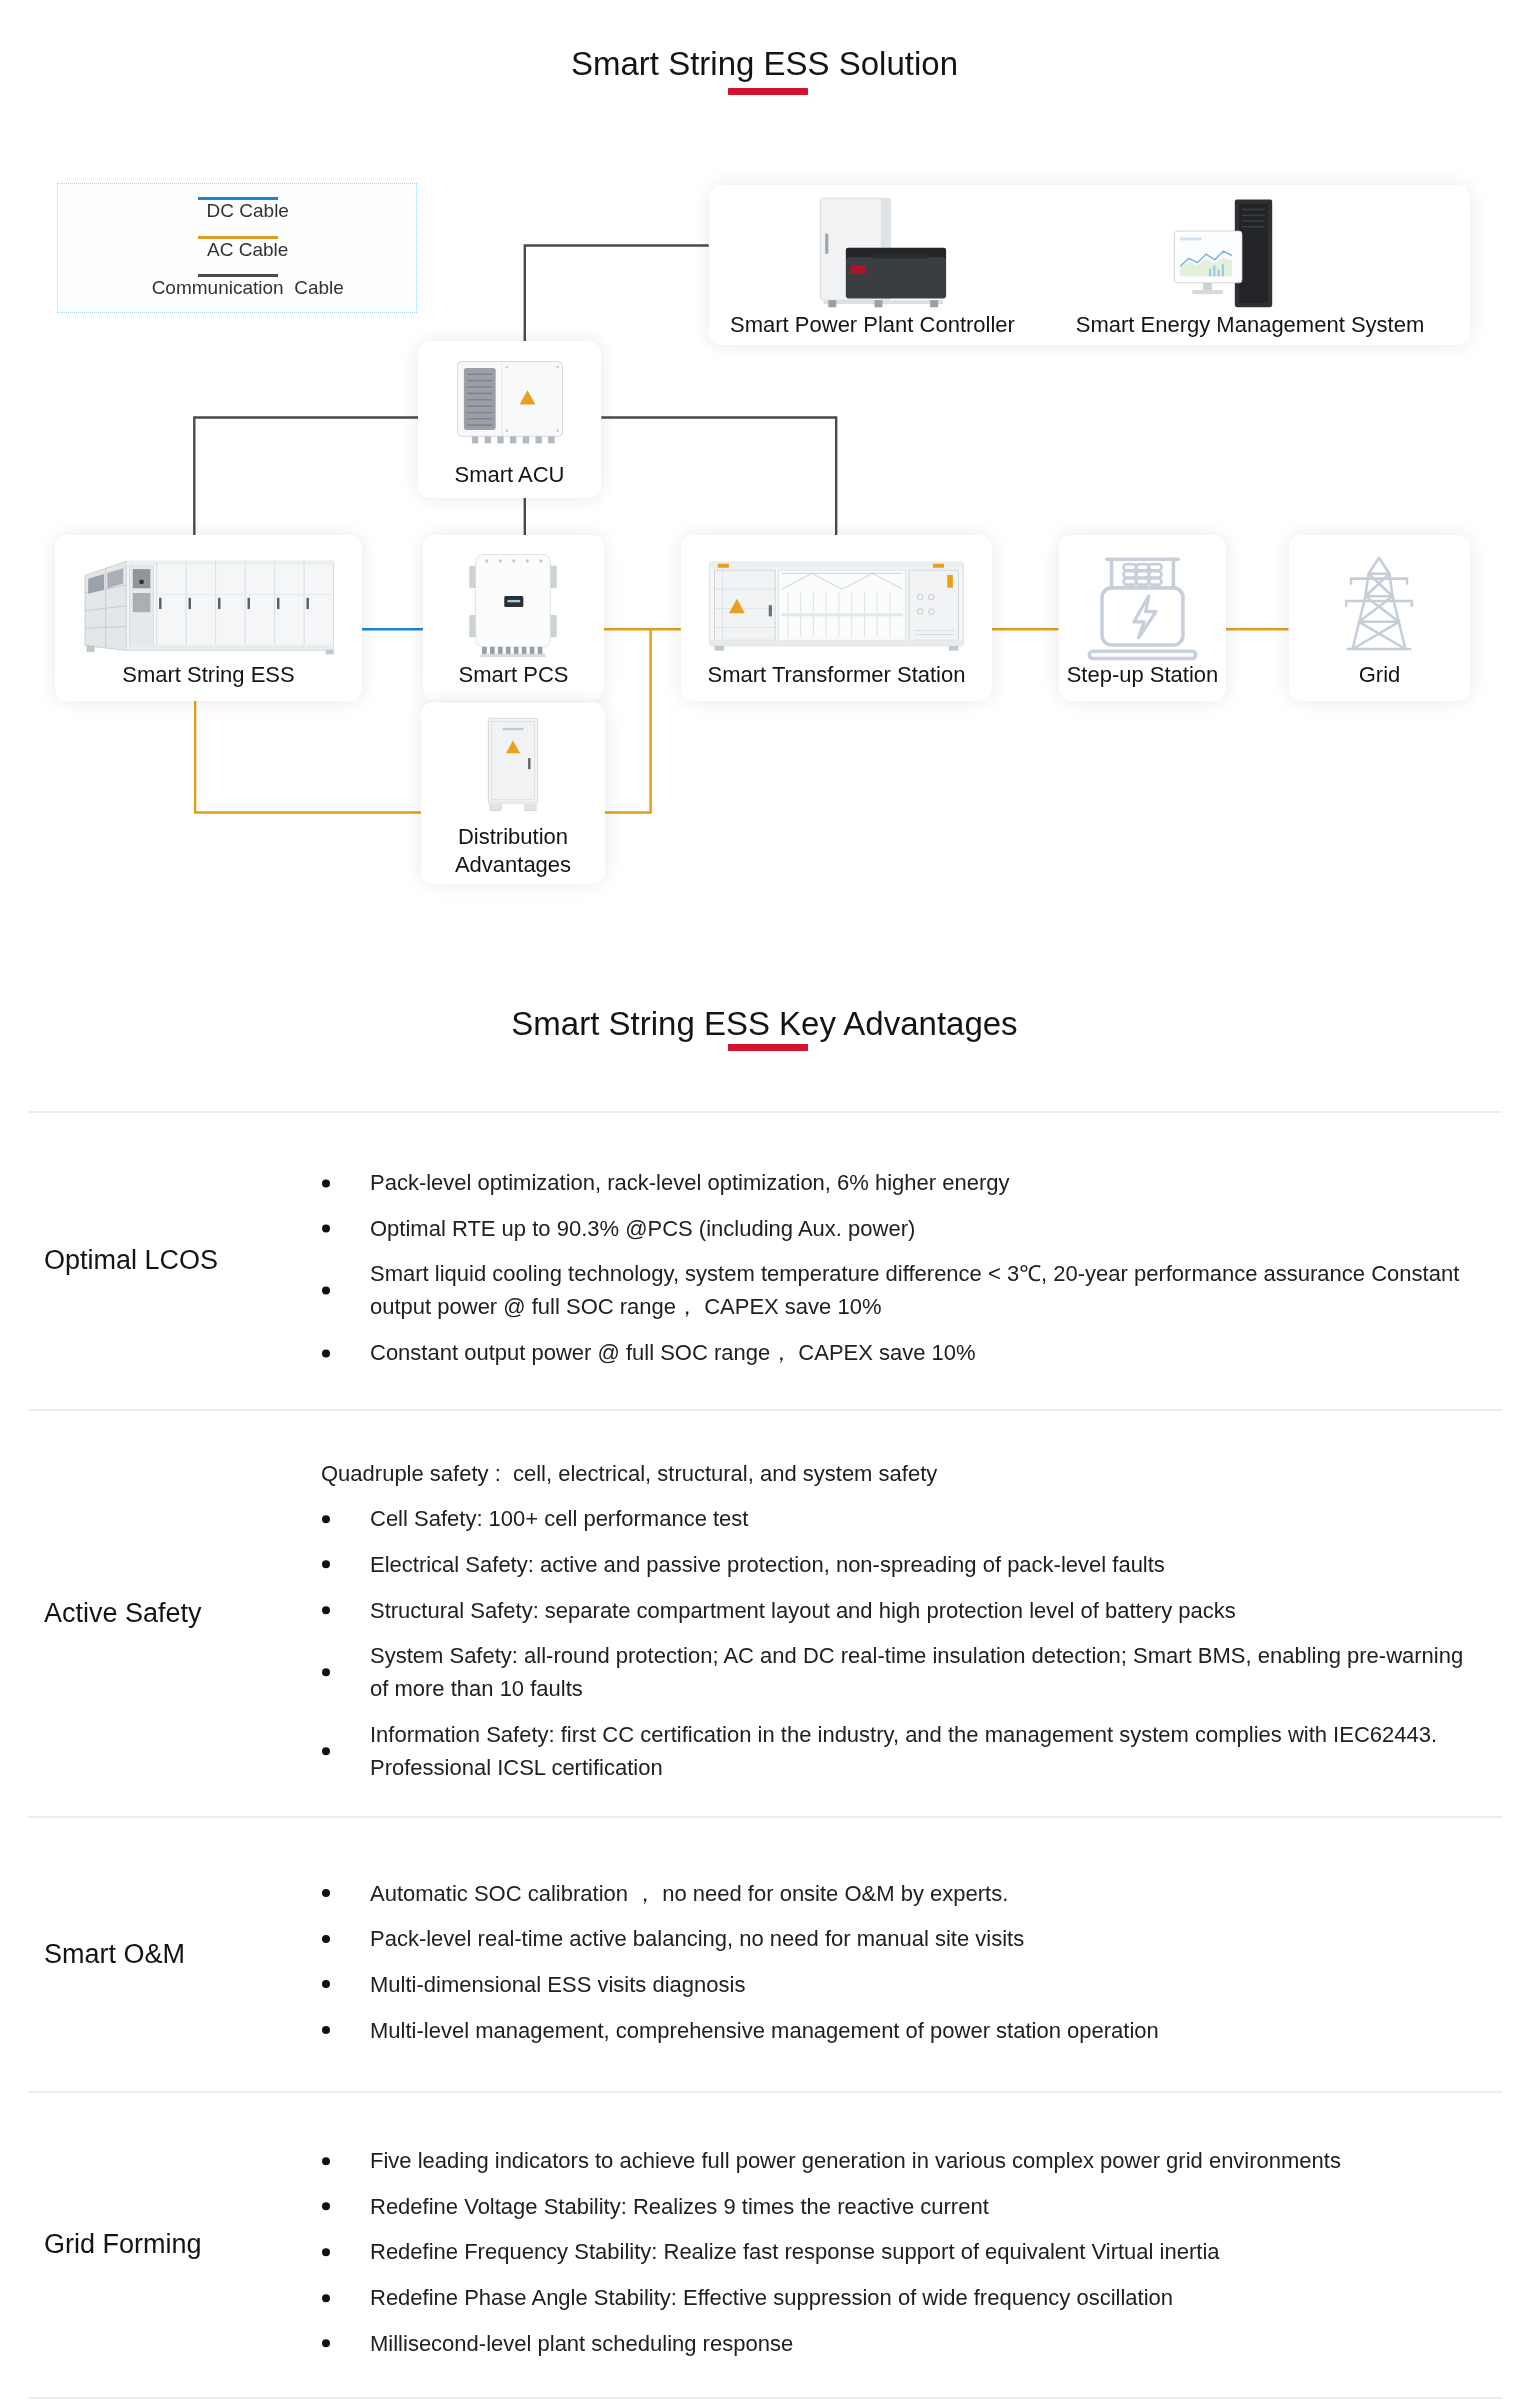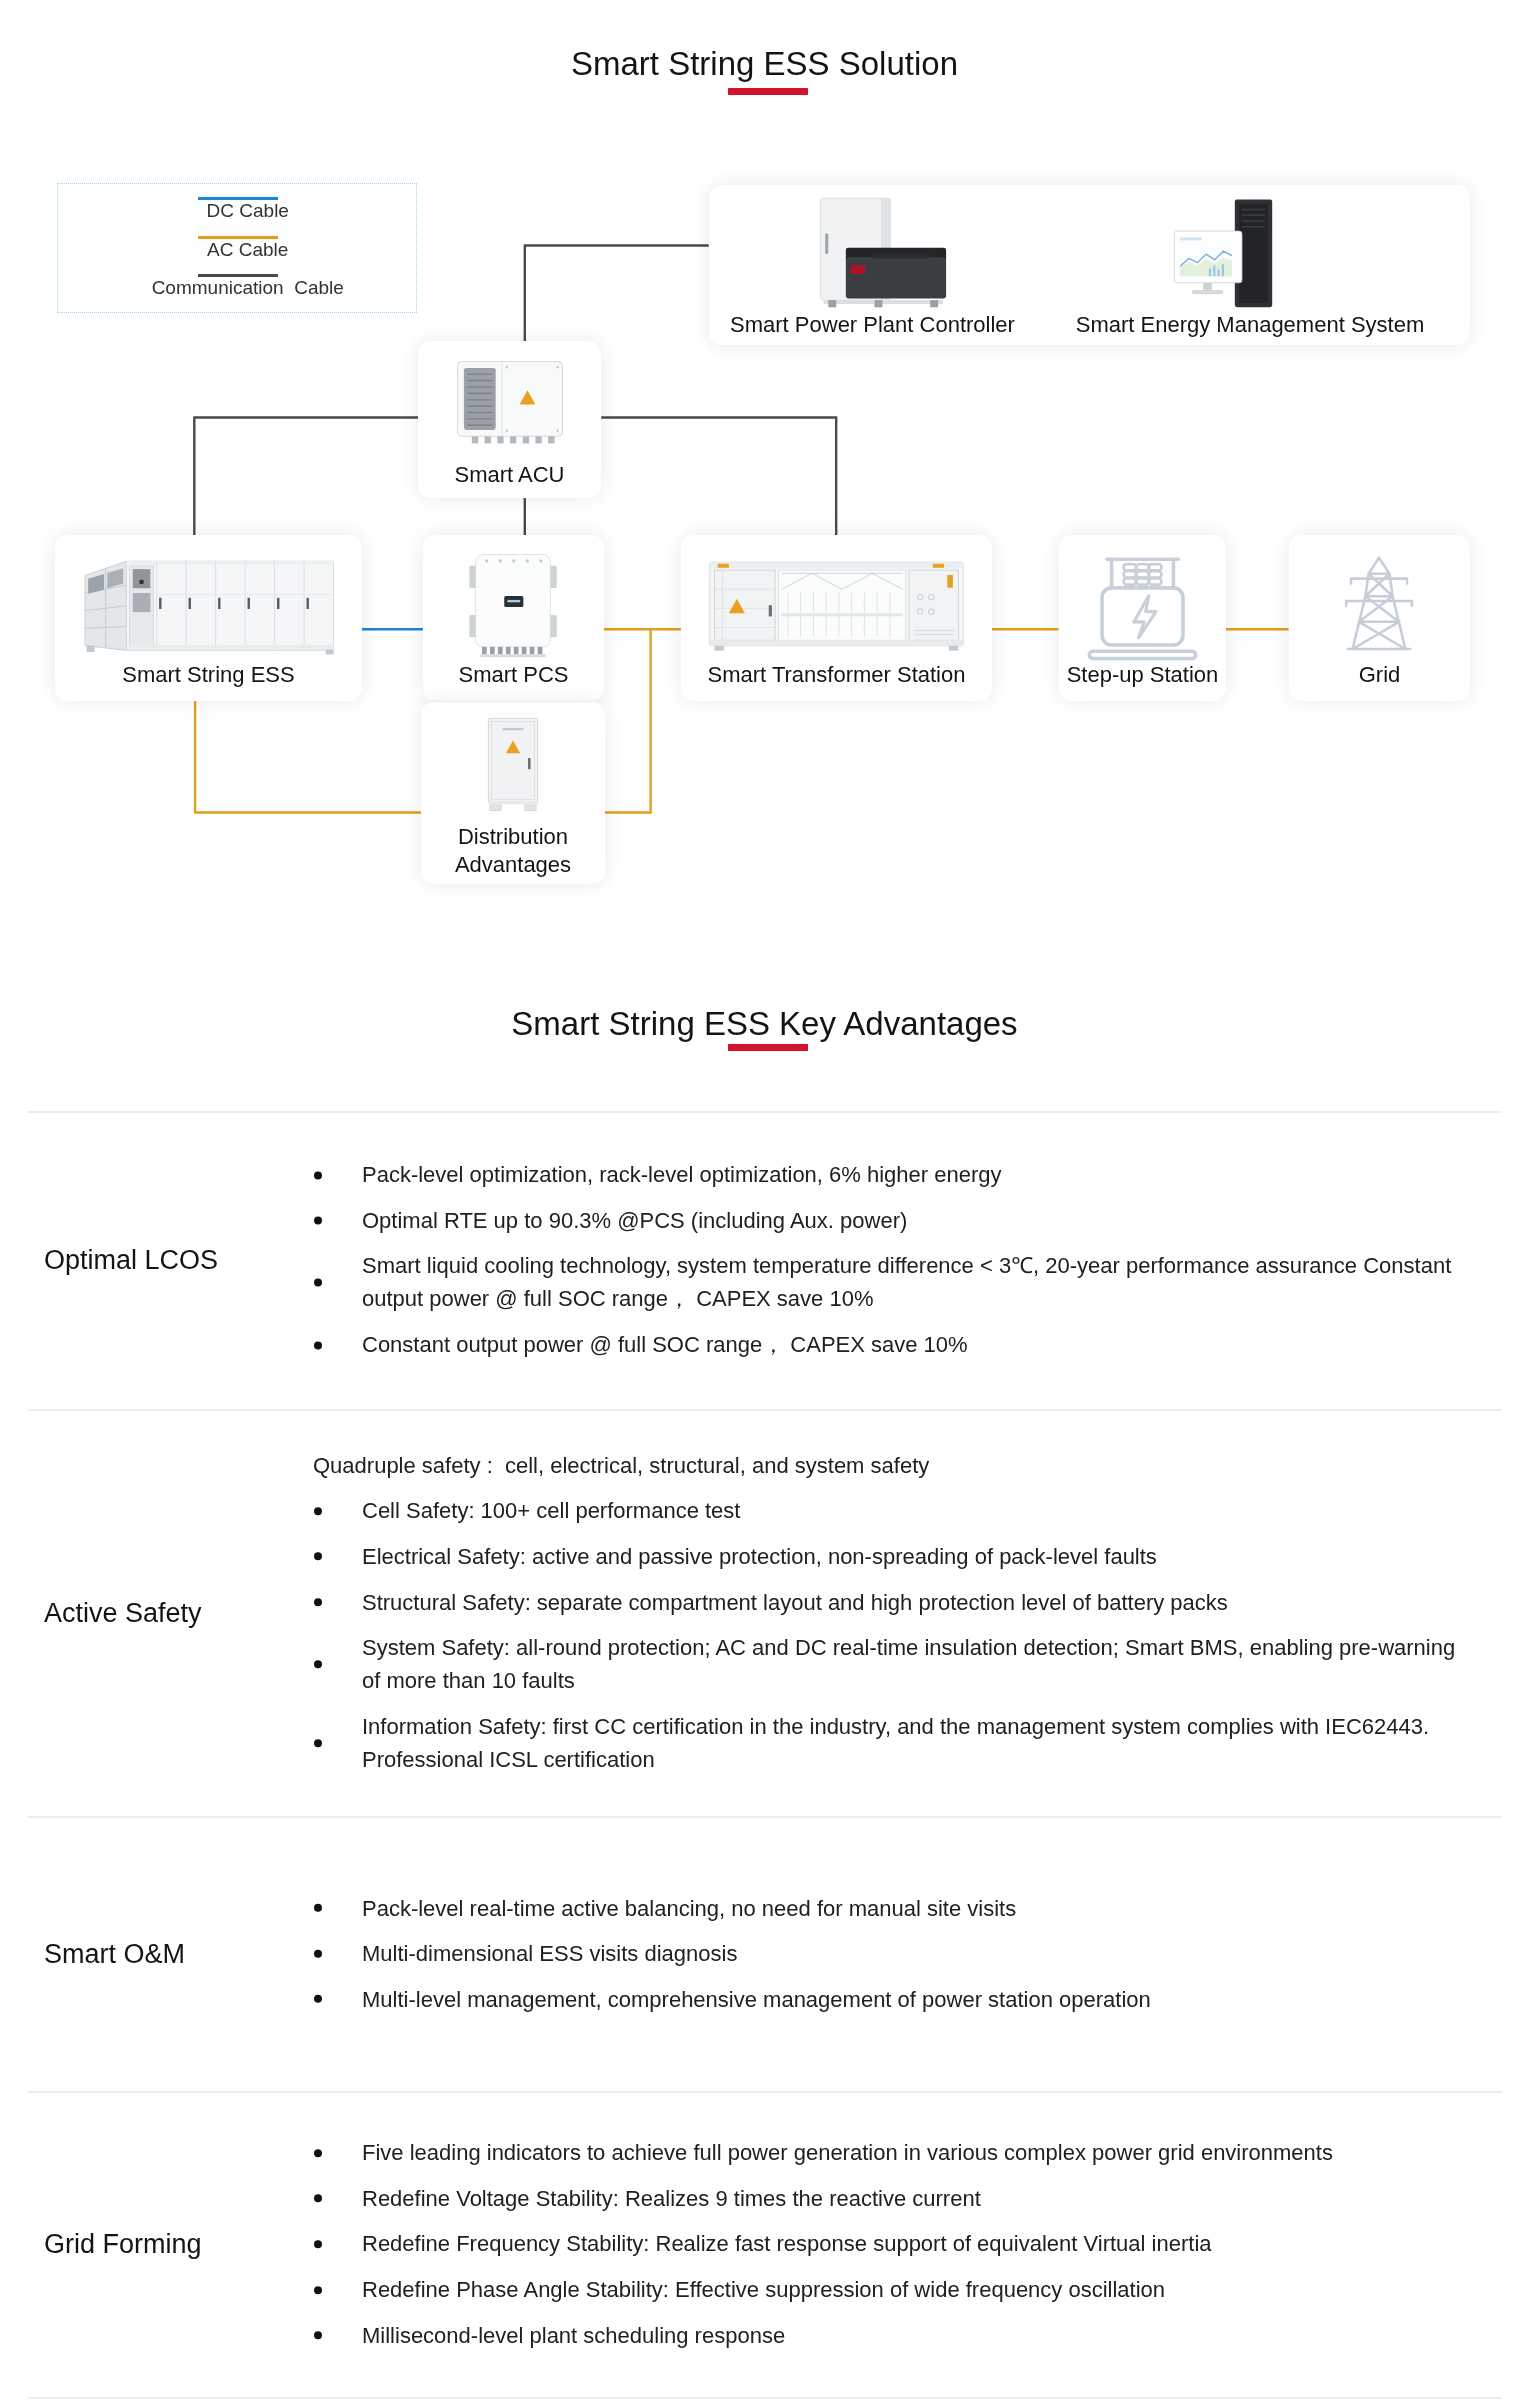--- a/index.html
+++ b/index.html
@@ -38,21 +38,21 @@
 
   
   .divider { position:absolute; left:28px; width:1474px; height:2.4px; background:#ededed; }
   .adv-section { position:absolute; left:0; width:1529px; }
   .adv-label {
     position:absolute; left:44px; top:50%; transform:translateY(-50%);
     font-size:27px; color:#141414; white-space:nowrap;
   }
   .bullet-list {
     position:absolute; left:313px; right:32px; top:50%; transform:translateY(-50%);
-    display:flex; flex-direction:column; gap:12.7px; margin:0; padding:0;
+    display:flex; flex-direction:column; gap:12.7px; margin:8px; padding:0;
   }
   .bullet-item { position:relative; padding-left:49px; font-size:22px; line-height:33px; color:#202020; }
   .bullet-item .dot {
     position:absolute; left:0.8px; top:50%; transform:translateY(-50%);
     width:8px; height:8px; border-radius:50%; background:#111;
   }
   .intro-item { position:relative; padding-left:0; font-size:22px; line-height:33px; color:#202020; }
   .bullet-text { white-space:pre-line; }
 </style>
 </head>
@@ -332,20 +332,21 @@
         <div class="bullet-item"><span class="dot"></span><span class="bullet-text">System Safety: all-round protection; AC and DC real-time insulation detection; Smart BMS, enabling pre-warning
 of more than 10 faults</span></div>
         <div class="bullet-item"><span class="dot"></span><span class="bullet-text">Information Safety: first CC certification in the industry, and the management system complies with IEC62443.
 Professional ICSL certification</span></div>
       </div>
   </div>
 
   <div class="adv-section" style="top:1816px; height:275px;">
     <div class="adv-label">Smart O&amp;M</div>
     <div class="bullet-list">
+        <div class="bullet-item"><span class="dot"></span><span class="bullet-text">Automatic SOC calibration ，&nbsp;no need for onsite O&amp;M by experts.</span></div>
         <div class="bullet-item"><span class="dot"></span><span class="bullet-text">Pack-level real-time active balancing, no need for manual site visits</span></div>
         <div class="bullet-item"><span class="dot"></span><span class="bullet-text">Multi-dimensional ESS visits diagnosis</span></div>
         <div class="bullet-item"><span class="dot"></span><span class="bullet-text">Multi-level management, comprehensive management of power station operation</span></div>
       </div>
   </div>
 
   <div class="adv-section" style="top:2091px; height:306px;">
     <div class="adv-label">Grid Forming</div>
     <div class="bullet-list">
         <div class="bullet-item"><span class="dot"></span><span class="bullet-text">Five leading indicators to achieve full power generation in various complex power grid environments</span></div>

